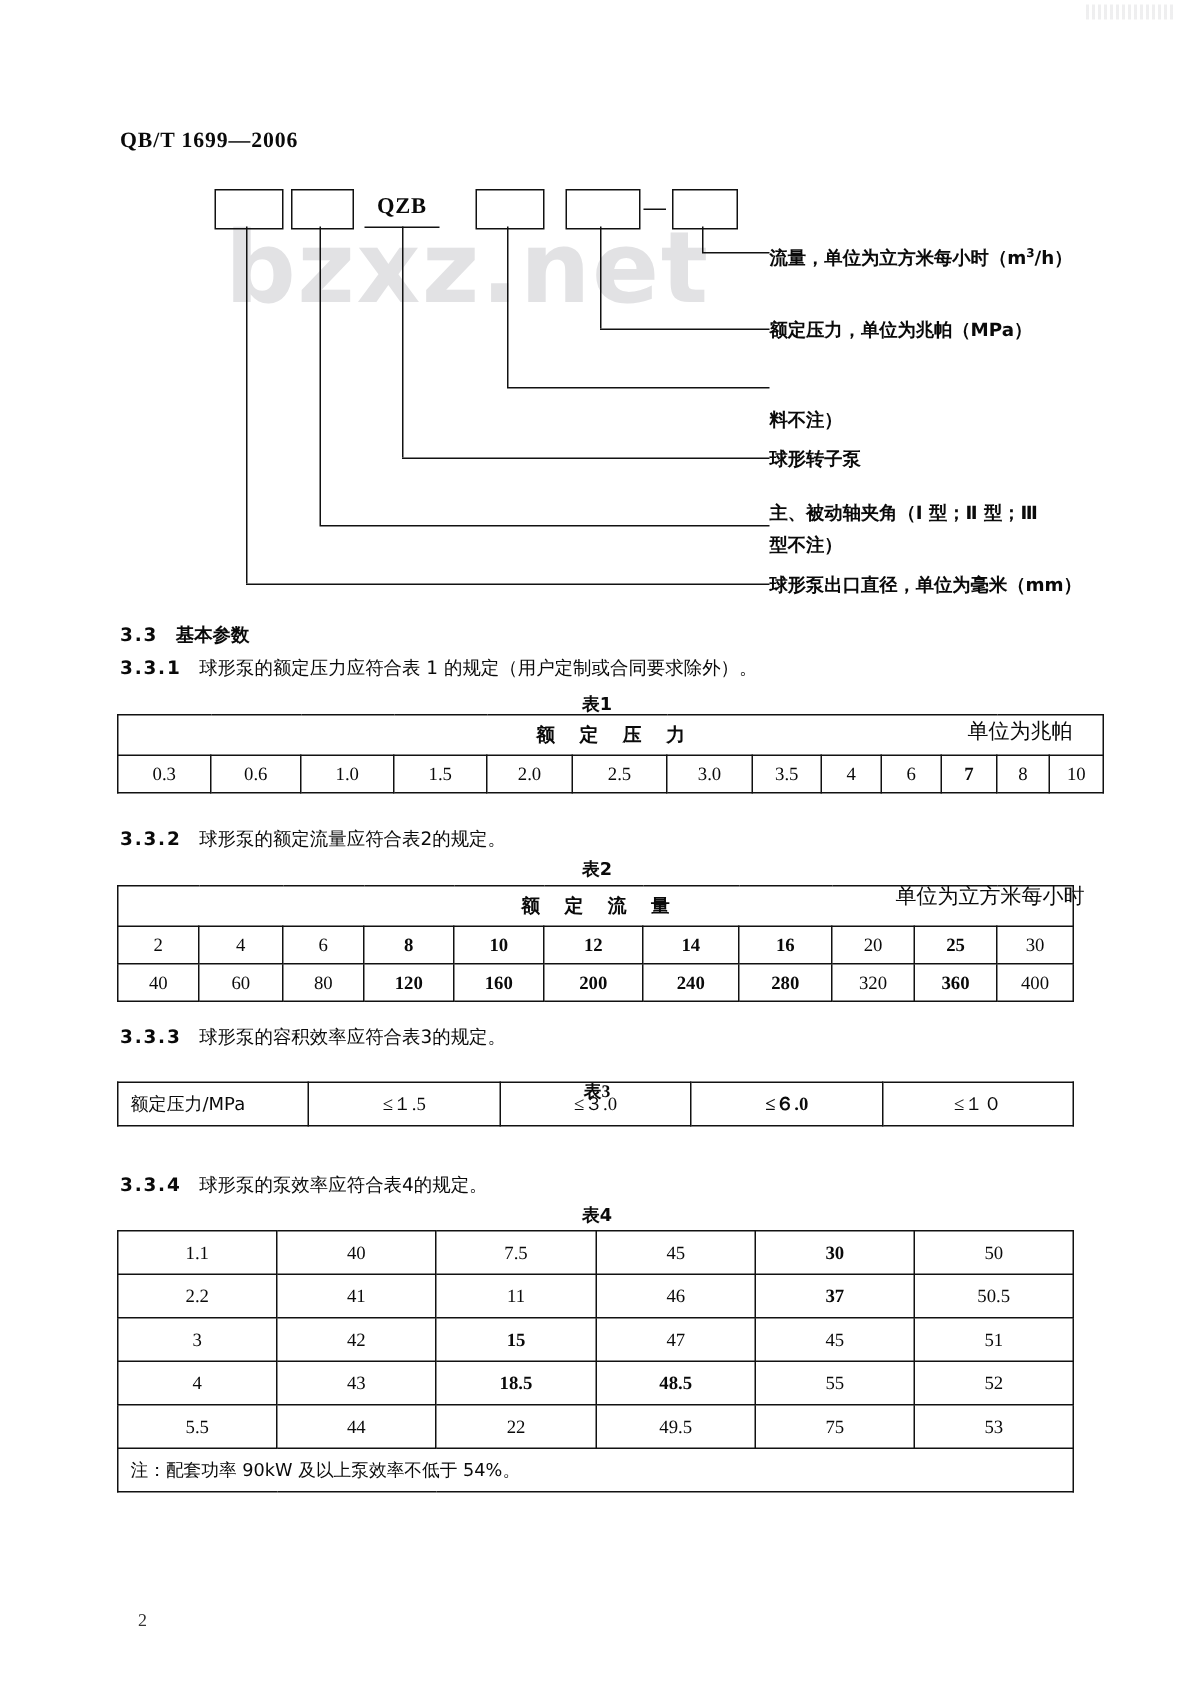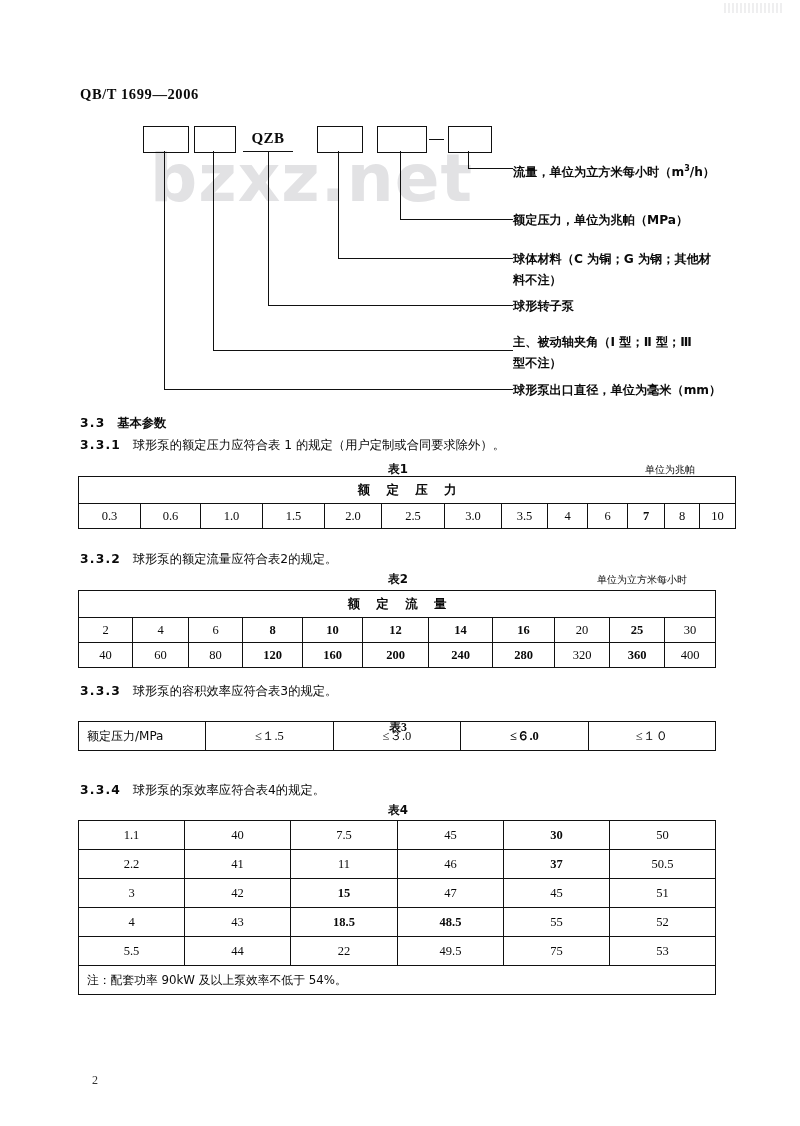--- a/index.html
+++ b/index.html
@@ -129,23 +129,24 @@
     position: absolute;
     font-family: "DejaVu Sans", "Liberation Sans", sans-serif;
     font-size: 11.8px;
     font-weight: 700;
     text-align: center;
     color: #0a0a0a;
   }
   .tbl-unit {
     position: absolute;
     font-family: Liberation Sans, sans-serif;
-    font-size: 10px;
-    color: #0a0a0a;
-    white-space: nowrap;
+    font-size: 14px;
+    color: #0a0a0a;
+    white-space: nowrap;
+    margin-top: 16px;
   }
   table.doc {
     position: absolute;
     border-collapse: collapse;
     table-layout: fixed;
     font-family: "Liberation Serif", serif;
     font-size: 12.5px;
     color: #0a0a0a;
   }
   table.doc td {
@@ -234,21 +235,20 @@
 
       <div class="vline" style="left:164px; top:151px; height:238px;"></div>
       <div class="hline" style="left:164px; top:389px; width:349px;"></div>
 
       <div class="dg-label" style="left:513px; top:159px;">
         <span>流量，单位为立方米每小时（m</span><sup>3</sup><span>/h）</span>
       </div>
 
       <div class="dg-label" style="left:513px; top:210px;">额定压力，单位为兆帕（MPa）</div>
 
-      <div class="dg-label" style="left:513px; top:249px;">球体材料（C 为铜；G 为钢；其他材</div>
       <div class="dg-label" style="left:513px; top:270px;">料不注）</div>
 
       <div class="dg-label" style="left:513px; top:296px;">球形转子泵</div>
 
       <div class="dg-label" style="left:513px; top:332px;">主、被动轴夹角（Ⅰ 型；Ⅱ 型；Ⅲ</div>
       <div class="dg-label" style="left:513px; top:353px;">型不注）</div>
 
       <div class="dg-label" style="left:513px; top:380px;">球形泵出口直径，单位为毫米（mm）</div>
     </div>
 

